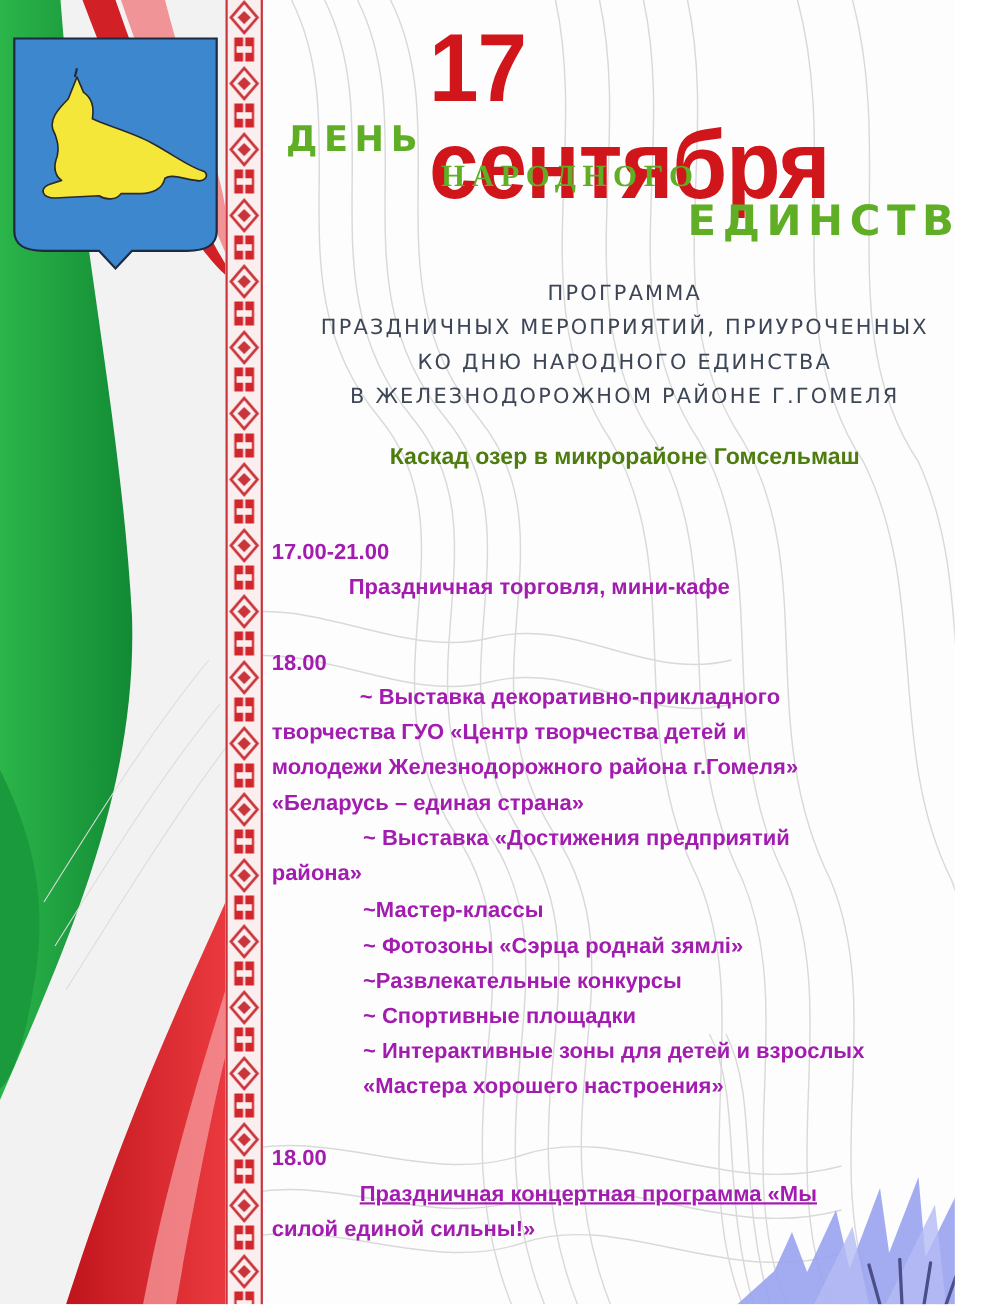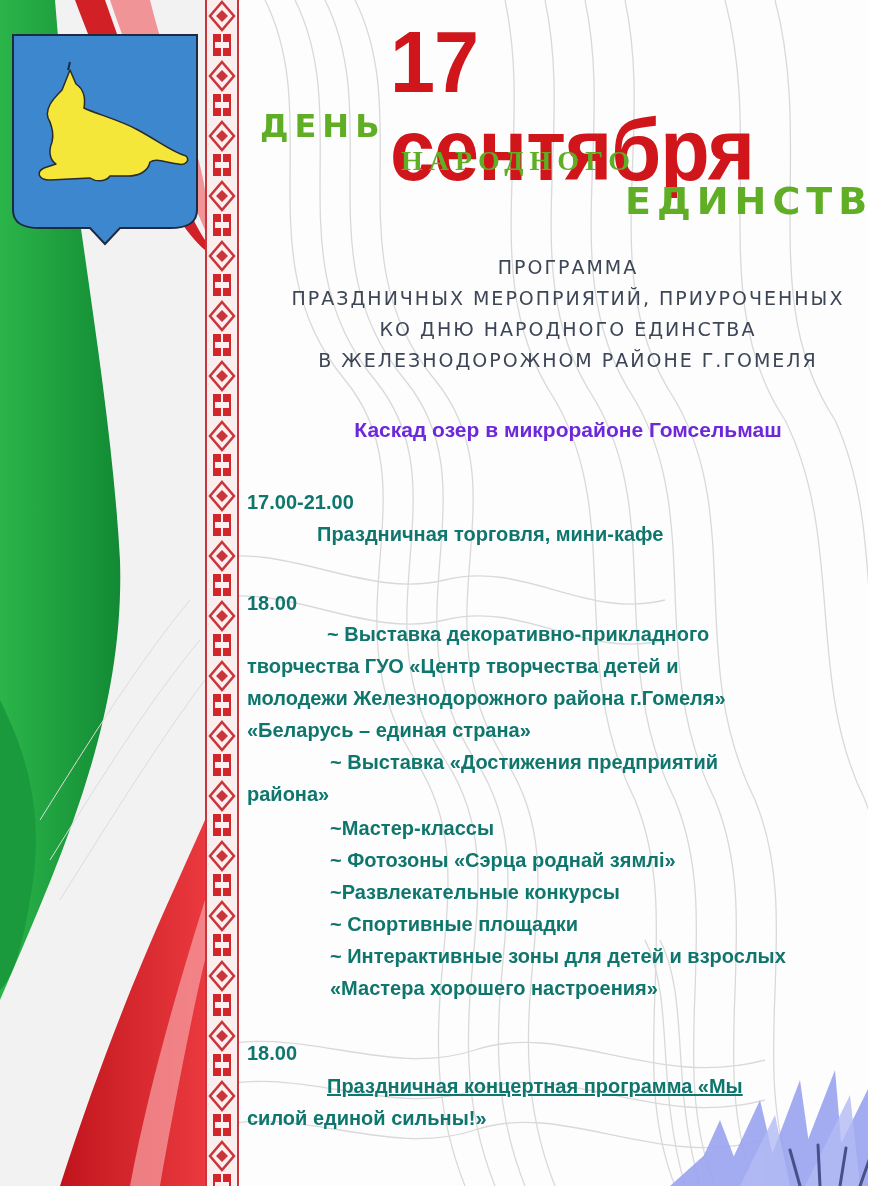--- a/index.html
+++ b/index.html
@@ -9,22 +9,22 @@
   .flag { position:absolute; left:0; top:0; width:210px; height:1186px; }
   .ornament { position:absolute; left:205px; top:0; width:34px; height:1186px; background:#fbeeee; border-left:2px solid #c9353a; border-right:2px solid #c9353a; box-sizing:border-box; }
   .crest { position:absolute; left:10px; top:32px; width:190px; height:214px; }
   .date { position:absolute; left:390px; top:18px; font-family:"Liberation Sans", sans-serif; font-weight:bold; font-size:88px; color:#d0151b; letter-spacing:-1px; transform:scaleX(0.92); transform-origin:left top; line-height:1; }
   .green { position:absolute; font-family:"DejaVu Sans", sans-serif; font-weight:bold; color:#5fae25; letter-spacing:6px; line-height:1; }
   .g1 { left:260px; top:110px; font-size:32px; }
   .g2 { left:401px; top:147px; font-size:28px;font-family:Liberation Serif, serif; }
   .g3 { left:597px; top:182px; font-size:38px;margin-left:28px; }
   .prog-block { position:absolute; left:240px; top:252px; width:656px; text-align:center; color:#3d4656; font-family:"DejaVu Sans", sans-serif; font-weight:normal; letter-spacing:2px; }
   .prog-block div { font-size:19px; line-height:31px; }
-  .venue { position:absolute; left:240px; top:414px; width:656px; text-align:center; color:#6d28d9; font-family:"Liberation Sans", sans-serif; font-weight:bold; font-size:21px; line-height:32px; }
-  .line { position:absolute; white-space:nowrap; color:#0f766e; font-family:"Liberation Sans", sans-serif; font-weight:bold; font-size:20px; line-height:1; }
+  .venue { position:absolute; left:240px; top:400px; width:656px; text-align:center; color:#4d7c0f; font-family:"Liberation Sans", sans-serif; font-weight:bold; font-size:21px; line-height:32px; }
+  .line { position:absolute; white-space:nowrap; color:#a21caf; font-family:"Liberation Sans", sans-serif; font-weight:bold; font-size:20px; line-height:1; }
   .flower { position:absolute; left:650px; top:1060px; width:246px; height:126px; }
 </style>
 </head>
 <body>
 
 <div class="poster">
 
   <svg class="contours" viewBox="0 0 691 1186" preserveAspectRatio="none">
     <g fill="none" stroke="#d9d9d9" stroke-width="1.3">
       <path d="M60 0 C120 120 40 260 140 380 C230 490 120 620 210 760 C290 880 190 1010 260 1186"></path>

